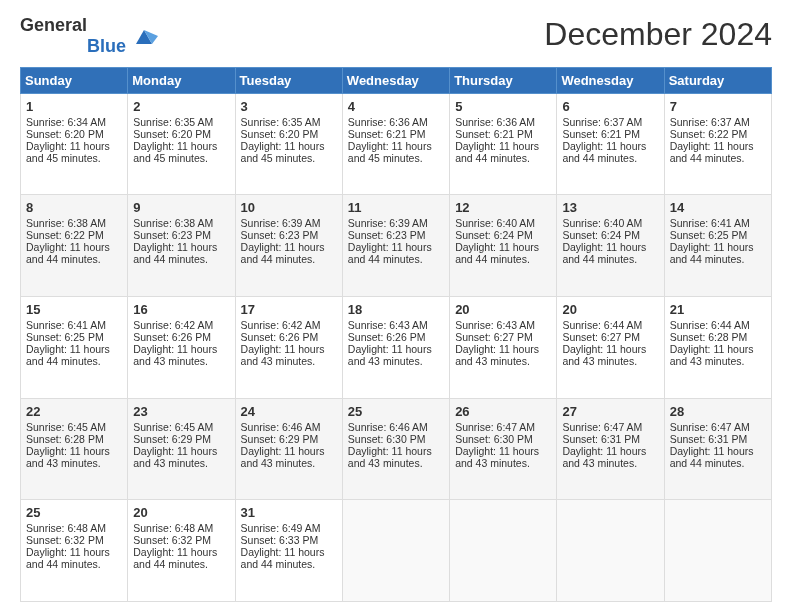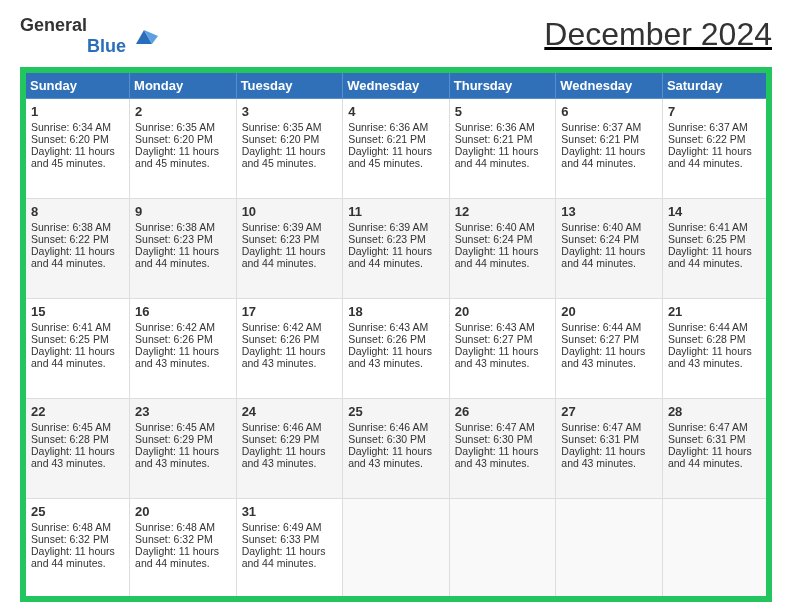--- a/index.html
+++ b/index.html
@@ -43,34 +43,33 @@
       color: #2a6ebb;
       margin-top: 21px;
     }
     .logo-icon {
       width: 28px;
       height: 28px;
       margin-left: 4px;
     }
     .title-block {
       text-align: right;
-      text-decoration: underline;
     }
     .main-title {
       font-size: 32px;
       font-weight: normal;
       color: #333;
     }
     .subtitle {
       font-size: 16px;
       color: #555;
     }
     .calendar {
       flex: 1;
-      border: 6px solid #22c55e;
+      border: 1px solid #22c55e;
       border-collapse: collapse;
       width: 100%;
       table-layout: fixed;
     }
     .calendar thead tr th {
       background: #3070b8;
       color: #fff;
       font-size: 13px;
       font-weight: bold;
       padding: 5px 4px;

